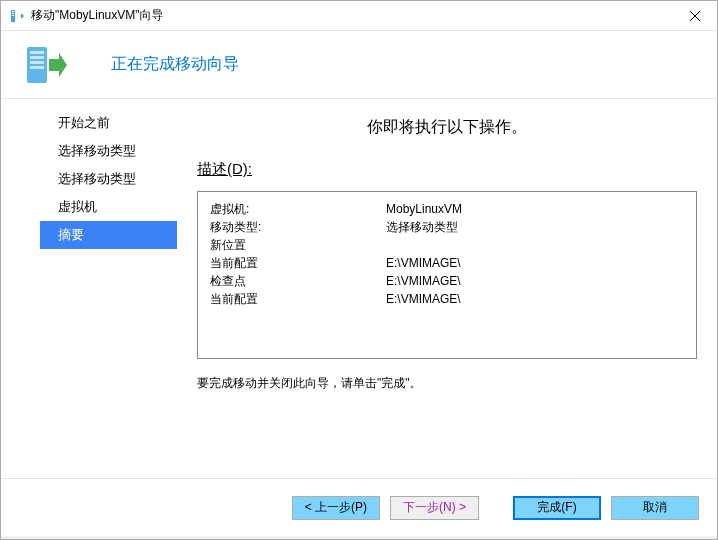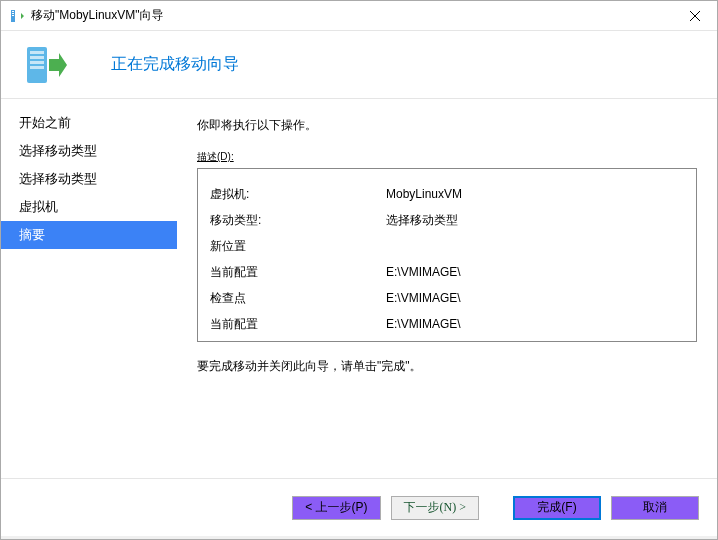--- a/index.html
+++ b/index.html
@@ -7,33 +7,33 @@
     .window { width: 718px; height: 540px; border: 1px solid #aaa; background: #fff; display: flex; flex-direction: column; position: relative; }
     .titlebar { height: 30px; background: #fff; display: flex; align-items: center; padding: 0 0 0 8px; border-bottom: 1px solid #e5e5e5; }
     .titlebar-icon { width: 16px; height: 16px; margin-right: 6px; }
     .titlebar-text { font-size: 12px; color: #000; flex: 1; }
     .close-btn { width: 45px; height: 29px; display: flex; align-items: center; justify-content: center; cursor: pointer; font-size: 12px; }
     .header { height: 68px; display: flex; align-items: center; padding: 0 20px; border-bottom: 1px solid #e5e5e5; gap: 28px; }
     .header-icon { width: 48px; height: 48px; margin-right: 14px; }
     .header-title { font-size: 16px; color: #0078d7; font-weight: normal; }
     .content { flex: 1; display: flex; }
     .sidebar { width: 176px; background: #fff; padding-top: 10px; border-right: 0; }
-    .sidebar-item { padding: 5px 18px; font-size: 13px; color: #000; cursor: pointer; }
+    .sidebar-item { padding: 5px 18px; font-size: 13px; color: #000; cursor: pointer; margin-left: 39px; }
     .sidebar-item.selected { background: #3b82f6; color: #fff; }
     .main { flex: 1; padding: 18px 20px 10px 20px; display: flex; flex-direction: column; }
-    .intro { font-size: 12px; margin-bottom: 16px; }
-    .desc-label { font-size: 10px; margin-bottom: 4px; text-decoration: underline; }
+    .intro { font-size: 16px; margin-bottom: 22px; text-align: center; }
+    .desc-label { font-size: 15px; margin-bottom: 12px; text-decoration: underline; }
     .desc-box { border: 1px solid #888; padding: 8px 12px; min-height: 168px; margin-bottom: 16px; }
-    .row { display: flex; font-size: 12px; line-height: 18px; margin-top: 8px; }
+    .row { display: flex; font-size: 12px; line-height: 18px; }
     .row-label { width: 176px; }
     .row-value { flex: 1; }
     .footer-hint { font-size: 12px; }
     .buttons { height: 58px; border-top: 1px solid #e5e5e5; display: flex; align-items: center; justify-content: flex-end; padding: 0 18px; gap: 10px; }
-    .btn { min-width: 88px; height: 24px; border: 1px solid #adadad; background: #8b5cf6; font-size: 12px; cursor: pointer; padding: 0 12px; }
-    .btn:disabled { color: #14532d; background: #efefef; cursor: default; font-family: Liberation Serif, serif; }
+    .btn { min-width: 88px; height: 24px; border: 1px solid #adadad; background: #7dd3fc; font-size: 12px; cursor: pointer; padding: 0 12px; }
+    .btn:disabled { color: #a21caf; background: #efefef; cursor: default; }
     .btn.default { border: 1px solid #0078d7; box-shadow: 0 0 0 1px #0078d7 inset; margin-left: 24px; }
     .bottom-strip { height: 3px; background: #f0f0f0; }
   </style>
 </head>
 <body>
 
 <div class="window">
   <div class="titlebar">
     <span class="titlebar-icon">
       <svg viewBox="0 0 16 16" width="16" height="16">

